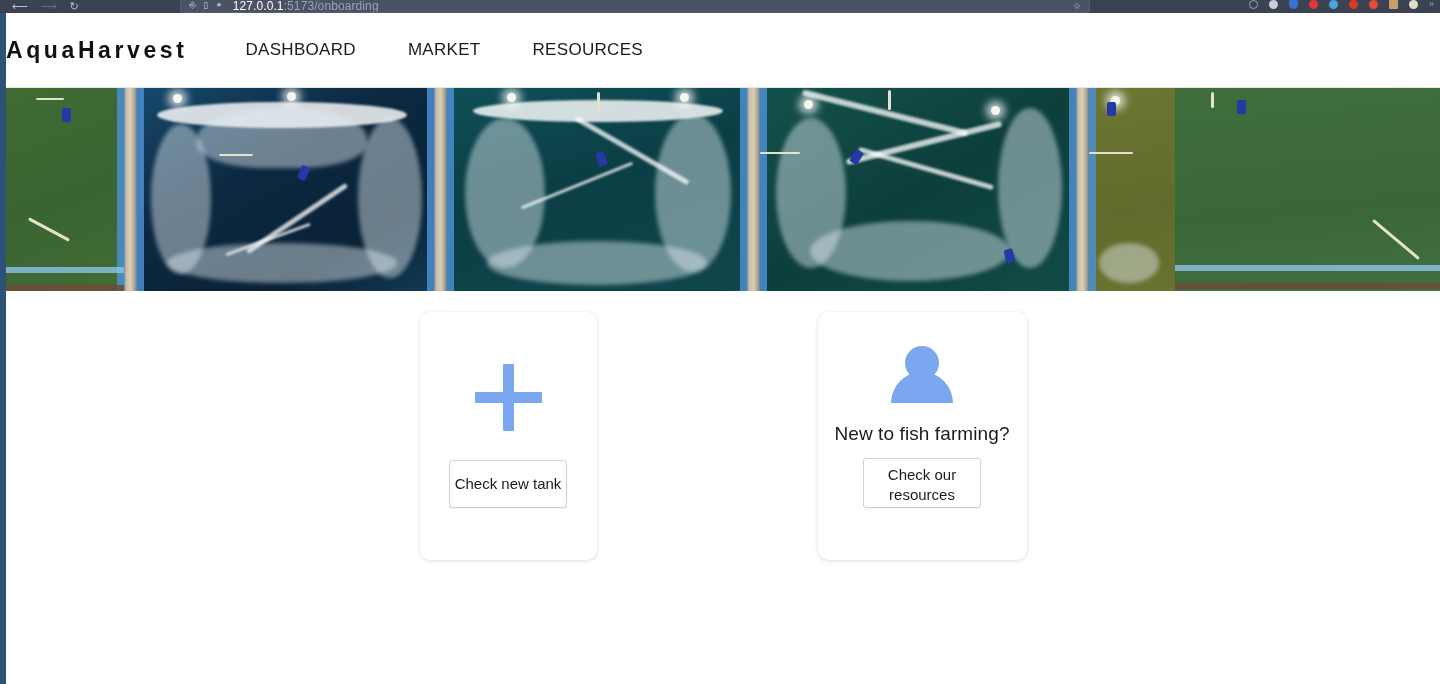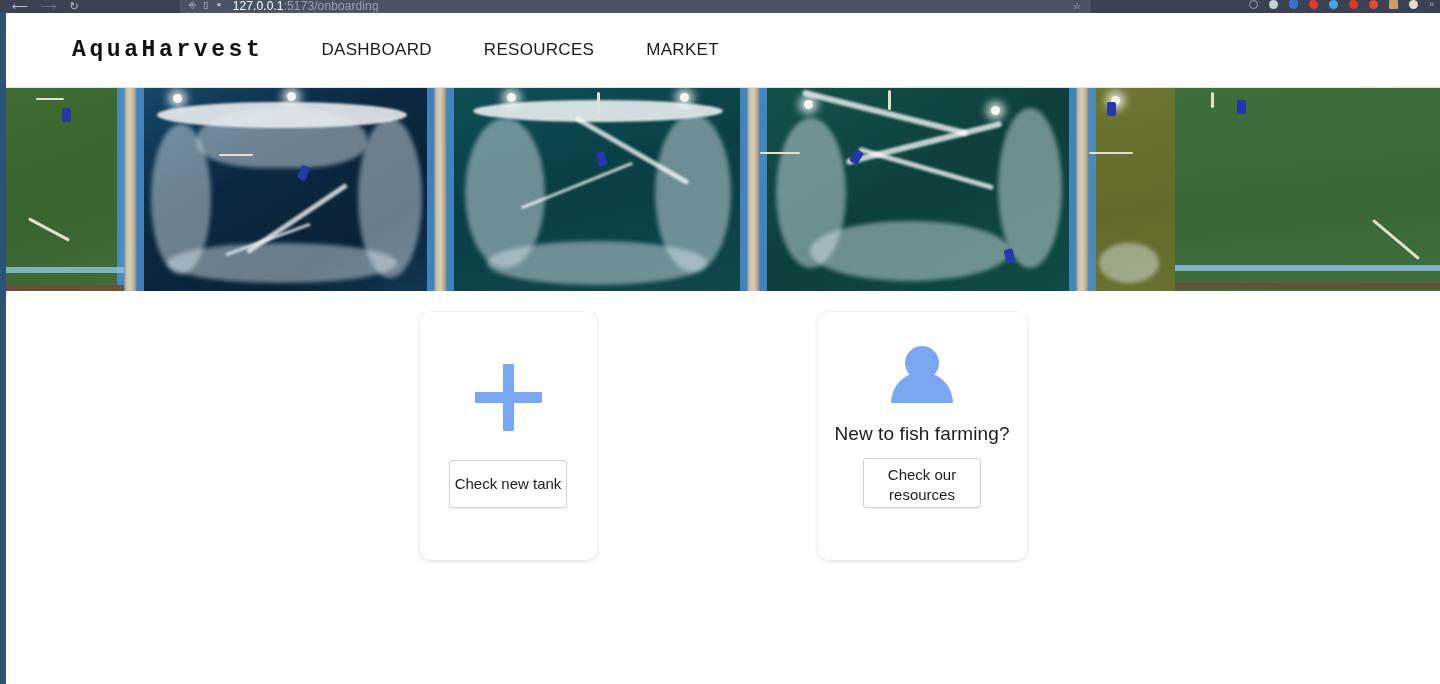--- a/index.html
+++ b/index.html
@@ -72,24 +72,23 @@
   }
 
   
   .site-header {
     height:75px; width:100%;
     background:#ffffff;
     display:flex; align-items:center;
     border-bottom:1px solid #e4e4e4;
   }
   .logo {
-    margin-left:66px;
     font-size:23px; font-weight:bold;
     letter-spacing:3.6px; color:#111111;
-    font-family:Liberation Mono, monospace;
+    font-family:Liberation Sans, sans-serif;
     white-space:nowrap;
   }
   .nav { display:flex; align-items:center; margin-left:32px;justify-content:space-between; }
   .nav-item {
     font-size:17px; color:#1b1b1b;
     letter-spacing:.3px;
     padding:6px 26px;
     white-space:nowrap;
     cursor:pointer;
   }
@@ -252,22 +251,22 @@
   </div>
 
   <div class="tab-strip"></div>
 
   <div class="page">
 
     <div class="site-header">
       <div class="logo">AquaHarvest</div>
       <div class="nav">
         <div class="nav-item">DASHBOARD</div>
+        <div class="nav-item">MARKET</div>
         <div class="nav-item">RESOURCES</div>
-        <div class="nav-item">MARKET</div>
       </div>
     </div>
 
     <div class="hero">
 
       <div class="pond" style="width:118px;background:linear-gradient(160deg,#3f6b33 0%,#3a6430 55%,#436d36 100%);">
         <div class="rim-right"></div>
         <div class="boat" style="left:56px;top:20px;"></div>
         <div class="pole" style="left:30px;top:10px;width:28px;"></div>
         <div class="pole" style="left:20px;top:140px;width:46px;transform:rotate(28deg);height:3px;"></div>

